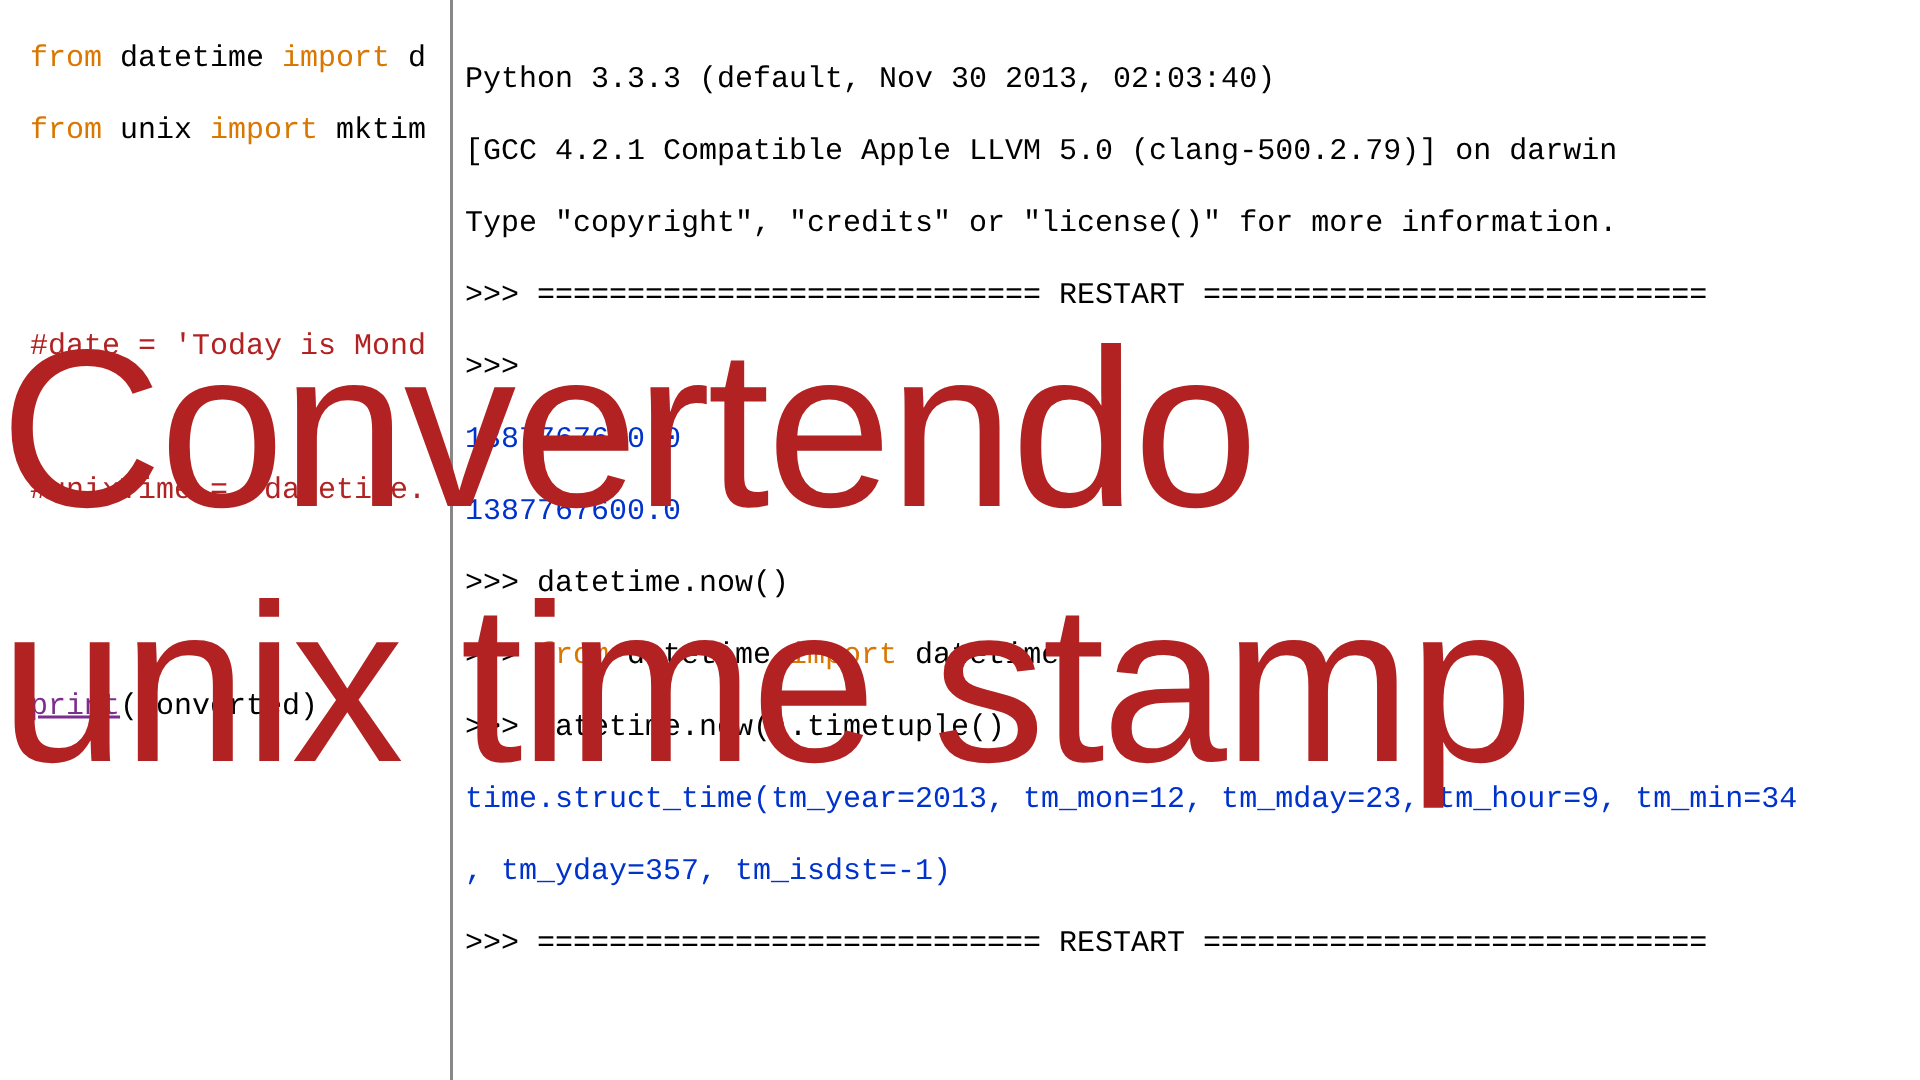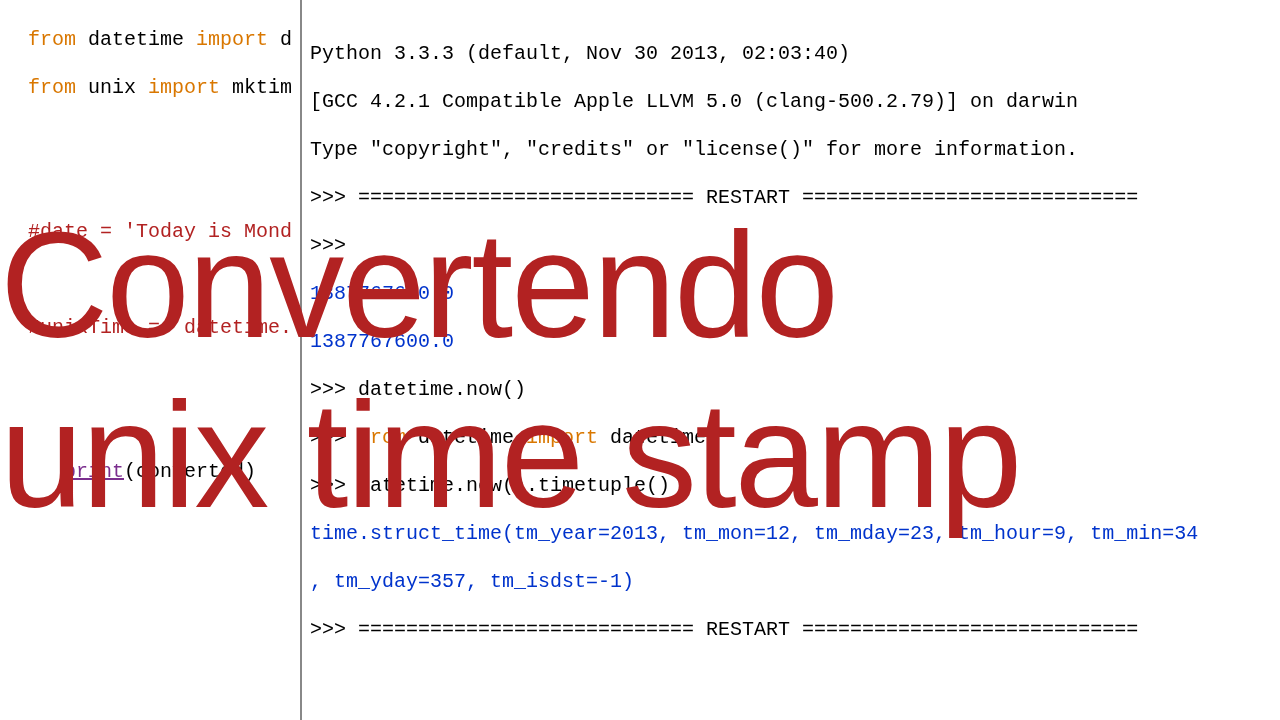--- a/index.html
+++ b/index.html
@@ -15,21 +15,20 @@
   }
   .editor {
     position: absolute;
     top: 0;
     left: 0;
     width: 300px;
     height: 720px;
     padding: 4px 0 4px 20px;
     white-space: pre;
     overflow: hidden;
-    text-align: center;
   }
   .shell {
     position: absolute;
     top: 0;
     left: 300px;
     width: 980px;
     height: 720px;
     border-left: 2px solid #888;
     padding: 18px 0 4px 8px;
     white-space: pre;

